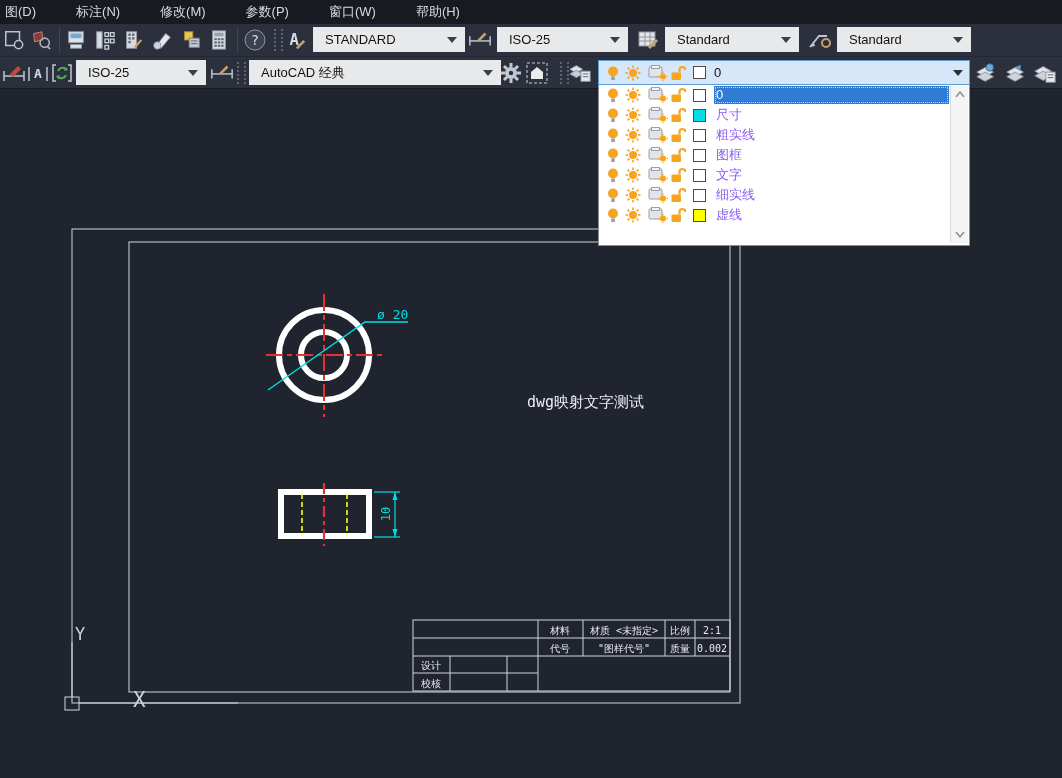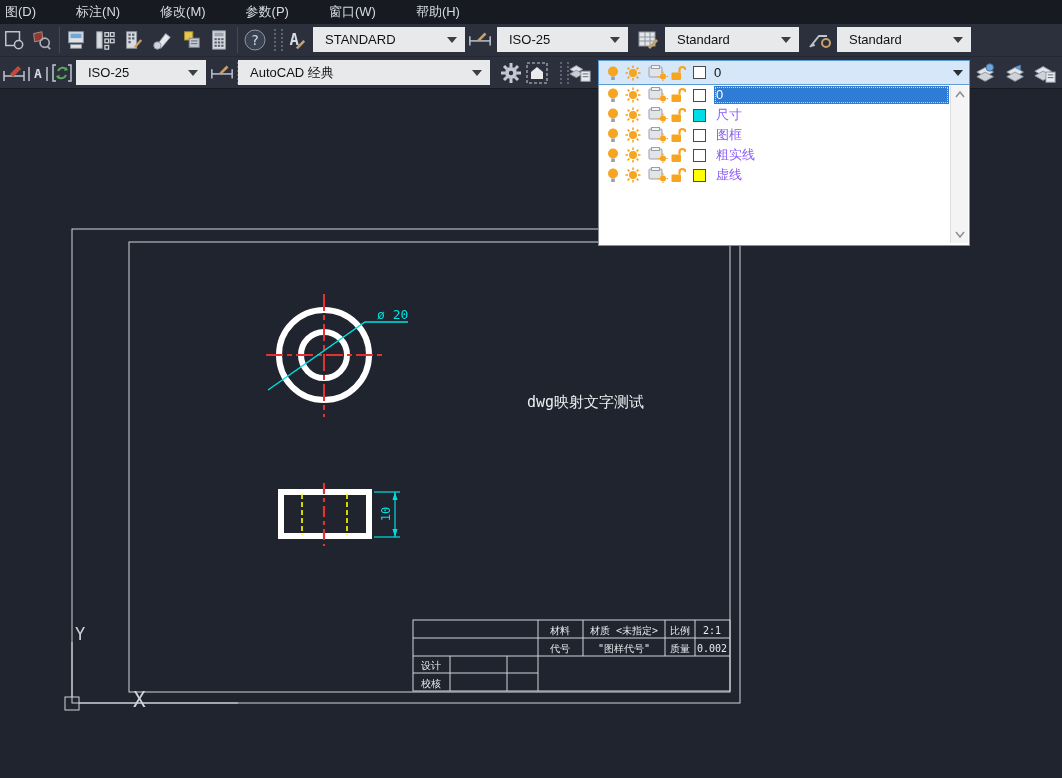--- a/index.html
+++ b/index.html
@@ -289,21 +289,21 @@
     </div>
     <div class="ticon" style="left:210px">
       <svg width="26" height="24" viewBox="0 0 26 24">
           <line x1="2" y1="8" x2="2" y2="18" stroke="#bfc6d1" stroke-width="1.6"></line>
           <line x1="24" y1="8" x2="24" y2="18" stroke="#bfc6d1" stroke-width="1.6"></line>
           <line x1="2" y1="13" x2="24" y2="13" stroke="#bfc6d1" stroke-width="1.6"></line>
           <path d="M10 12 L18 4 L20 6 L12 14 Z" fill="#c8a06a"></path>
         </svg>
     </div>
     <div class="thandle" style="left:237px"></div>
-    <div class="combo" style="left:238px;width:252px">
+    <div class="combo" style="left:249px;width:252px">
       <span>AutoCAD 经典</span>
         <span class="chev"></span>
     </div>
     <div class="ticon" style="left:499px">
       <svg width="24" height="24" viewBox="0 0 24 24">
           <circle cx="12" cy="12" r="6" fill="#c3c9d2"></circle>
           <circle cx="12" cy="12" r="2.2" fill="#2b303c"></circle>
           <g stroke="#c3c9d2" stroke-width="3">
             <line x1="12" y1="2" x2="12" y2="6"></line>
             <line x1="12" y1="18" x2="12" y2="22"></line>
@@ -453,37 +453,69 @@
         <svg class="licon" width="16" height="16" viewBox="0 0 16 16">
             <use href="#i-sun"></use>
           </svg>
         <svg class="licon plot" width="21" height="16" viewBox="0 0 21 16">
             <use href="#i-plot"></use>
           </svg>
         <svg class="licon lock" width="16" height="16" viewBox="0 0 16 16">
             <use href="#i-unlock"></use>
           </svg>
         <span class="swatch" style="background-color: rgb(255, 255, 255);"></span>
+        <span class="lname">粗实线</span>
+      </div>
+      <div class="lrow">
+        <svg class="licon first" width="16" height="16" viewBox="0 0 16 16">
+            <use href="#i-bulb"></use>
+          </svg>
+        <svg class="licon" width="16" height="16" viewBox="0 0 16 16">
+            <use href="#i-sun"></use>
+          </svg>
+        <svg class="licon plot" width="21" height="16" viewBox="0 0 21 16">
+            <use href="#i-plot"></use>
+          </svg>
+        <svg class="licon lock" width="16" height="16" viewBox="0 0 16 16">
+            <use href="#i-unlock"></use>
+          </svg>
+        <span class="swatch" style="background-color: rgb(255, 255, 255);"></span>
         <span class="lname">图框</span>
       </div>
       <div class="lrow">
         <svg class="licon first" width="16" height="16" viewBox="0 0 16 16">
             <use href="#i-bulb"></use>
           </svg>
         <svg class="licon" width="16" height="16" viewBox="0 0 16 16">
             <use href="#i-sun"></use>
           </svg>
         <svg class="licon plot" width="21" height="16" viewBox="0 0 21 16">
             <use href="#i-plot"></use>
           </svg>
         <svg class="licon lock" width="16" height="16" viewBox="0 0 16 16">
             <use href="#i-unlock"></use>
           </svg>
         <span class="swatch" style="background-color: rgb(255, 255, 255);"></span>
-        <span class="lname">粗实线</span>
+        <span class="lname">文字</span>
+      </div>
+      <div class="lrow">
+        <svg class="licon first" width="16" height="16" viewBox="0 0 16 16">
+            <use href="#i-bulb"></use>
+          </svg>
+        <svg class="licon" width="16" height="16" viewBox="0 0 16 16">
+            <use href="#i-sun"></use>
+          </svg>
+        <svg class="licon plot" width="21" height="16" viewBox="0 0 21 16">
+            <use href="#i-plot"></use>
+          </svg>
+        <svg class="licon lock" width="16" height="16" viewBox="0 0 16 16">
+            <use href="#i-unlock"></use>
+          </svg>
+        <span class="swatch" style="background-color: rgb(255, 255, 255);"></span>
+        <span class="lname">细实线</span>
       </div>
       <div class="lrow">
         <svg class="licon first" width="16" height="16" viewBox="0 0 16 16">
             <use href="#i-bulb"></use>
           </svg>
         <svg class="licon" width="16" height="16" viewBox="0 0 16 16">
             <use href="#i-sun"></use>
           </svg>
         <svg class="licon plot" width="21" height="16" viewBox="0 0 21 16">
             <use href="#i-plot"></use>

